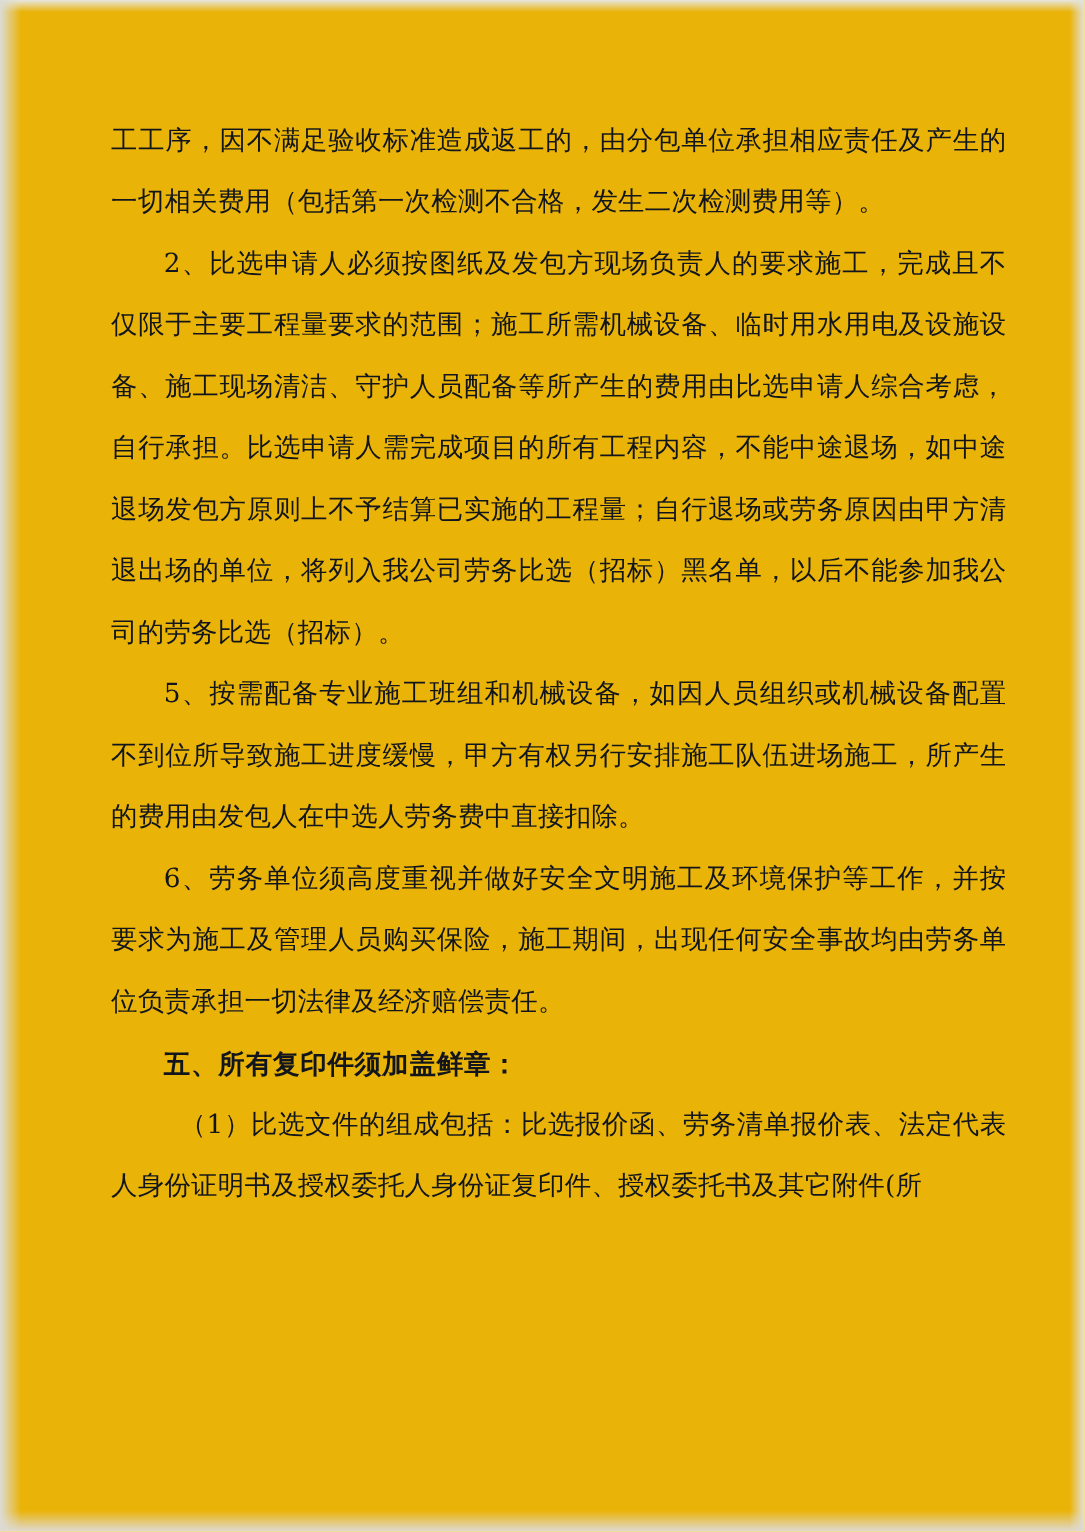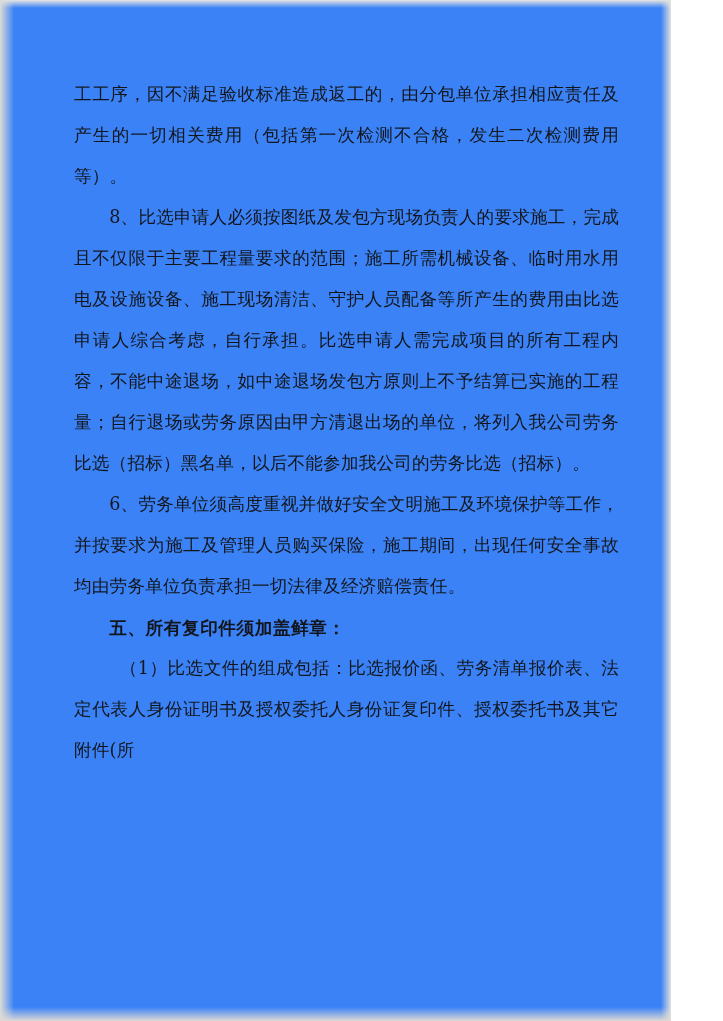--- a/index.html
+++ b/index.html
@@ -5,23 +5,23 @@
   html, body {
     margin: 0;
     padding: 0;
     background: #ffffff;
   }
   body {
     font-family: "DejaVu Serif", "Liberation Serif", serif;
   }
   .page {
     position: relative;
-    width: 671px;
+    width: 723px;
     height: 1021px;
-    background: #3b82f6;
+    background: #eab308;
     overflow: hidden;
     box-sizing: border-box;
   }
   
   .scan-edge-left {
     position: absolute;
     left: 0; top: 0; bottom: 0;
     width: 14px;
     background: linear-gradient(to right, #dcdcd6, rgba(253,253,251,0));
     pointer-events: none;
@@ -82,18 +82,19 @@
 <body>
 
 <div class="page">
   <div class="scan-edge-top"></div>
   <div class="scan-edge-left"></div>
   <div class="scan-edge-right"></div>
   <div class="scan-edge-bottom"></div>
 
   <div class="content">
     <p class="block">工工序，因不满足验收标准造成返工的，由分包单位承担相应责任及产生的一切相关费用（包括第一次检测不合格，发生二次检测费用等）。</p>
-    <p class="block indent">8、比选申请人必须按图纸及发包方现场负责人的要求施工，完成且不仅限于主要工程量要求的范围；施工所需机械设备、临时用水用电及设施设备、施工现场清洁、守护人员配备等所产生的费用由比选申请人综合考虑，自行承担。比选申请人需完成项目的所有工程内容，不能中途退场，如中途退场发包方原则上不予结算已实施的工程量；自行退场或劳务原因由甲方清退出场的单位，将列入我公司劳务比选（招标）黑名单，以后不能参加我公司的劳务比选（招标）。</p>
+    <p class="block indent">2、比选申请人必须按图纸及发包方现场负责人的要求施工，完成且不仅限于主要工程量要求的范围；施工所需机械设备、临时用水用电及设施设备、施工现场清洁、守护人员配备等所产生的费用由比选申请人综合考虑，自行承担。比选申请人需完成项目的所有工程内容，不能中途退场，如中途退场发包方原则上不予结算已实施的工程量；自行退场或劳务原因由甲方清退出场的单位，将列入我公司劳务比选（招标）黑名单，以后不能参加我公司的劳务比选（招标）。</p>
+    <p class="block indent">5、按需配备专业施工班组和机械设备，如因人员组织或机械设备配置不到位所导致施工进度缓慢，甲方有权另行安排施工队伍进场施工，所产生的费用由发包人在中选人劳务费中直接扣除。</p>
     <p class="block indent">6、劳务单位须高度重视并做好安全文明施工及环境保护等工作，并按要求为施工及管理人员购买保险，施工期间，出现任何安全事故均由劳务单位负责承担一切法律及经济赔偿责任。</p>
     <p class="block heading">五、所有复印件须加盖鲜章：</p>
     <p class="block sub">（1）比选文件的组成包括：比选报价函、劳务清单报价表、法定代表人身份证明书及授权委托人身份证复印件、授权委托书及其它附件(所</p>
   </div>
 </div>
 
 </body></html>

